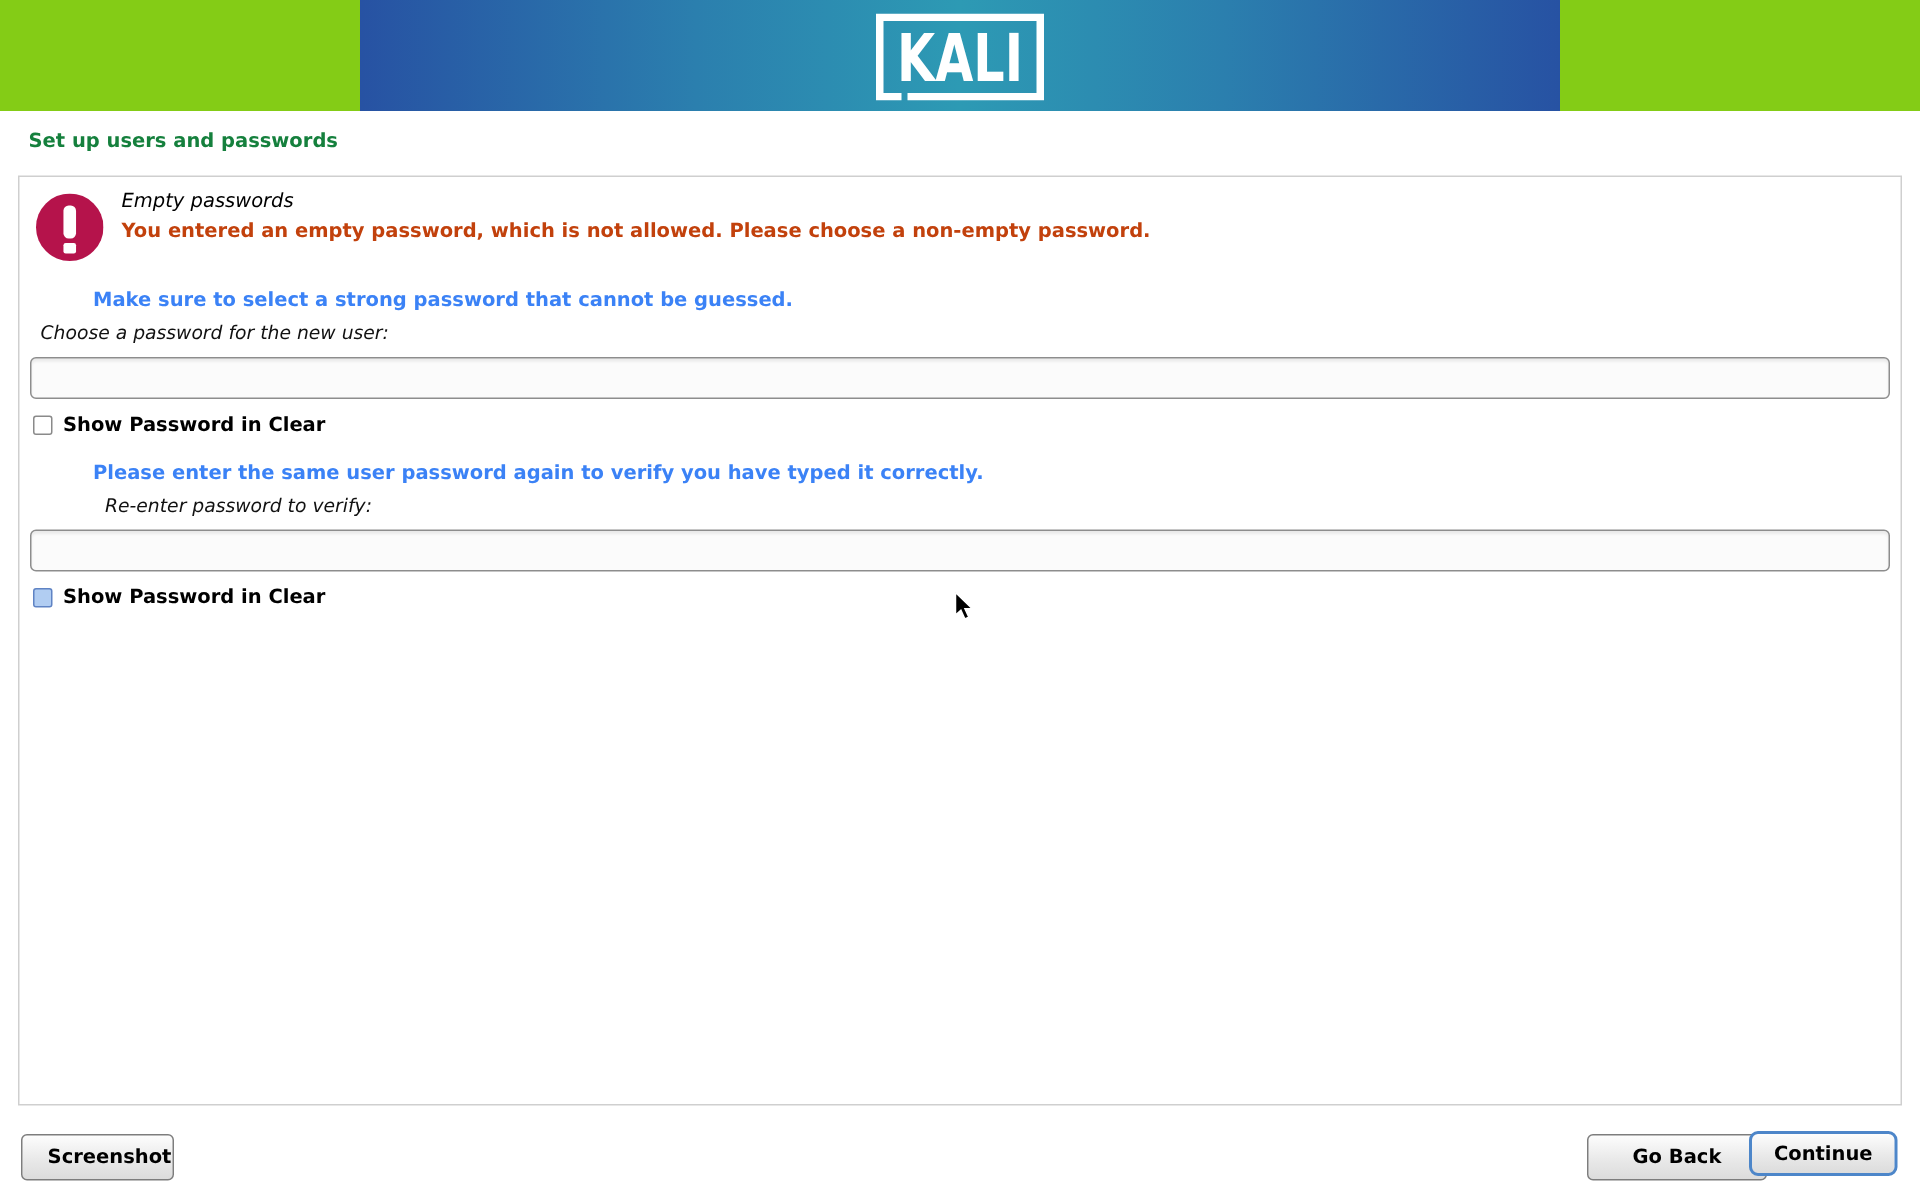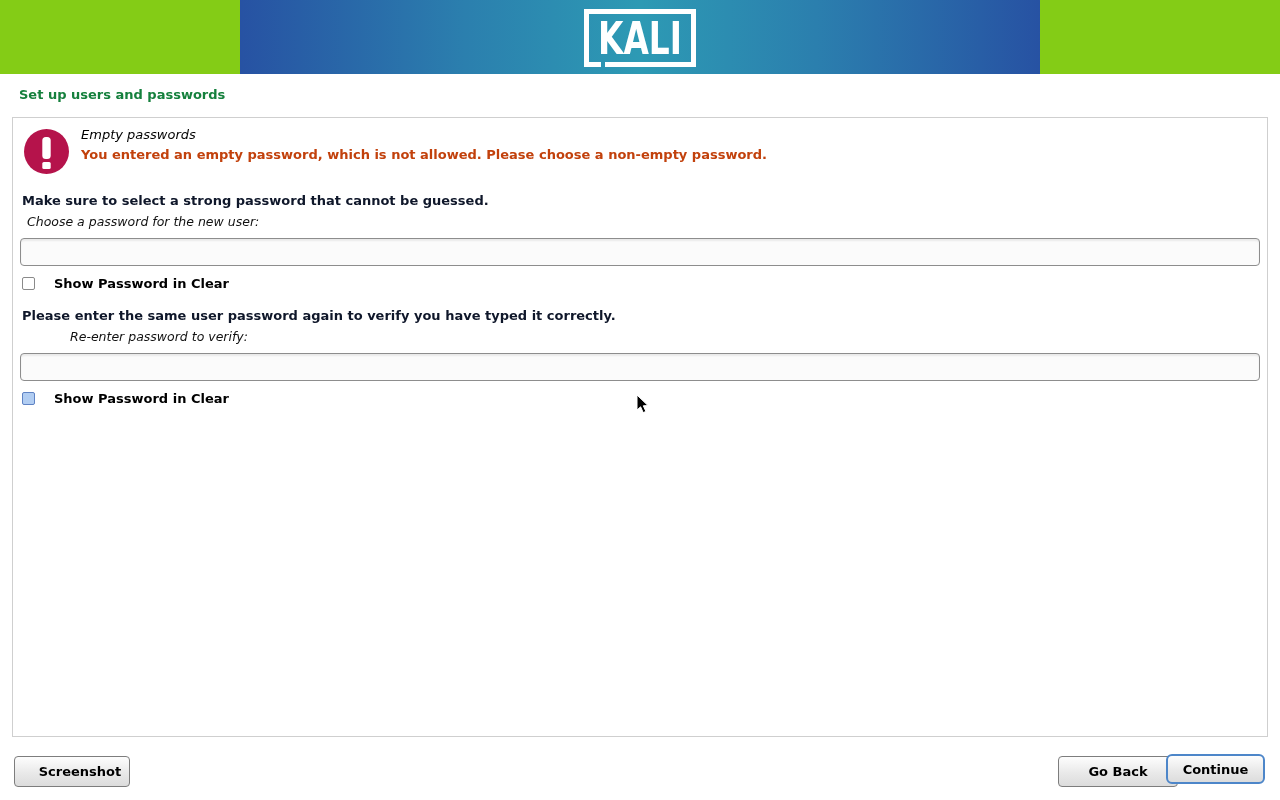--- a/index.html
+++ b/index.html
@@ -47,21 +47,21 @@
 
   .alert-title {
     position: absolute; left: 81px; top: 127px;
     font-size: 13px; font-style: italic; color: #000;
   }
   .alert-message {
     position: absolute; left: 81px; top: 147px;
     font-size: 13px; font-weight: bold; color: #c2410c;
   }
 
-  .note { position: absolute; font-size: 13px; font-weight: bold; color: #0f172a; }
+  .note { position: absolute; font-size: 13px; font-weight: bold; color: #3b82f6; margin-left: 40px; }
   .note-strong  { left: 22px; top: 193px; }
   .note-verify  { left: 22px; top: 308px; }
 
   .field-label { position: absolute; font-size: 12.5px; font-style: italic; color: #111; }
   .label-choose  { left: 27px; top: 214px; }
   .label-reenter { left: 27px; top: 329px; margin-left: 43px; }
 
   .pw-input {
     position: absolute; left: 20px; width: 1240px; height: 28px;
     border: 1px solid #8d8d8d; border-radius: 4px;
@@ -81,33 +81,33 @@
   .cbrow-2 { top: 391px; }
   .checkbox {
     width: 13px; height: 13px; flex: 0 0 13px;
     border: 1px solid #8a8a8a; border-radius: 2px;
     background: #ffffff;
   }
   .checkbox.focused {
     background: #b1cdf2;
     border-color: #5f83c4;
   }
-  .checkbox-label { font-size: 13px; font-weight: bold; color: #000; margin-left: 12px; }
+  .checkbox-label { font-size: 13px; font-weight: bold; color: #000; }
 
   
   .btn {
     position: absolute; top: 756px; height: 31px;
     display: flex; align-items: center; justify-content: center;
     border: 1px solid #7d7d7d; border-radius: 4px;
     background: linear-gradient(#fdfdfd, #e9e9e9 55%, #dcdcdc);
     font-size: 13px; font-weight: bold; color: #000;
     font-family: "DejaVu Sans", "Liberation Sans", sans-serif;
     cursor: default;
   }
-  .btn-screenshot { left: 14px;   width: 116px; padding-left: 16px; }
+  .btn-screenshot { left: 14px;   width: 102px; padding-left: 16px; }
   .btn-goback     { left: 1058px; width: 120px; }
   .btn-continue   {
     left: 1166px; top: 754px; width: 99px; height: 30px;
     border: 2px solid #4d86c9; border-radius: 6px;
   }
 
   .cursor { position: absolute; left: 636px; top: 395px; width: 14px; height: 20px; }
 </style>
 </head>
 <body>

